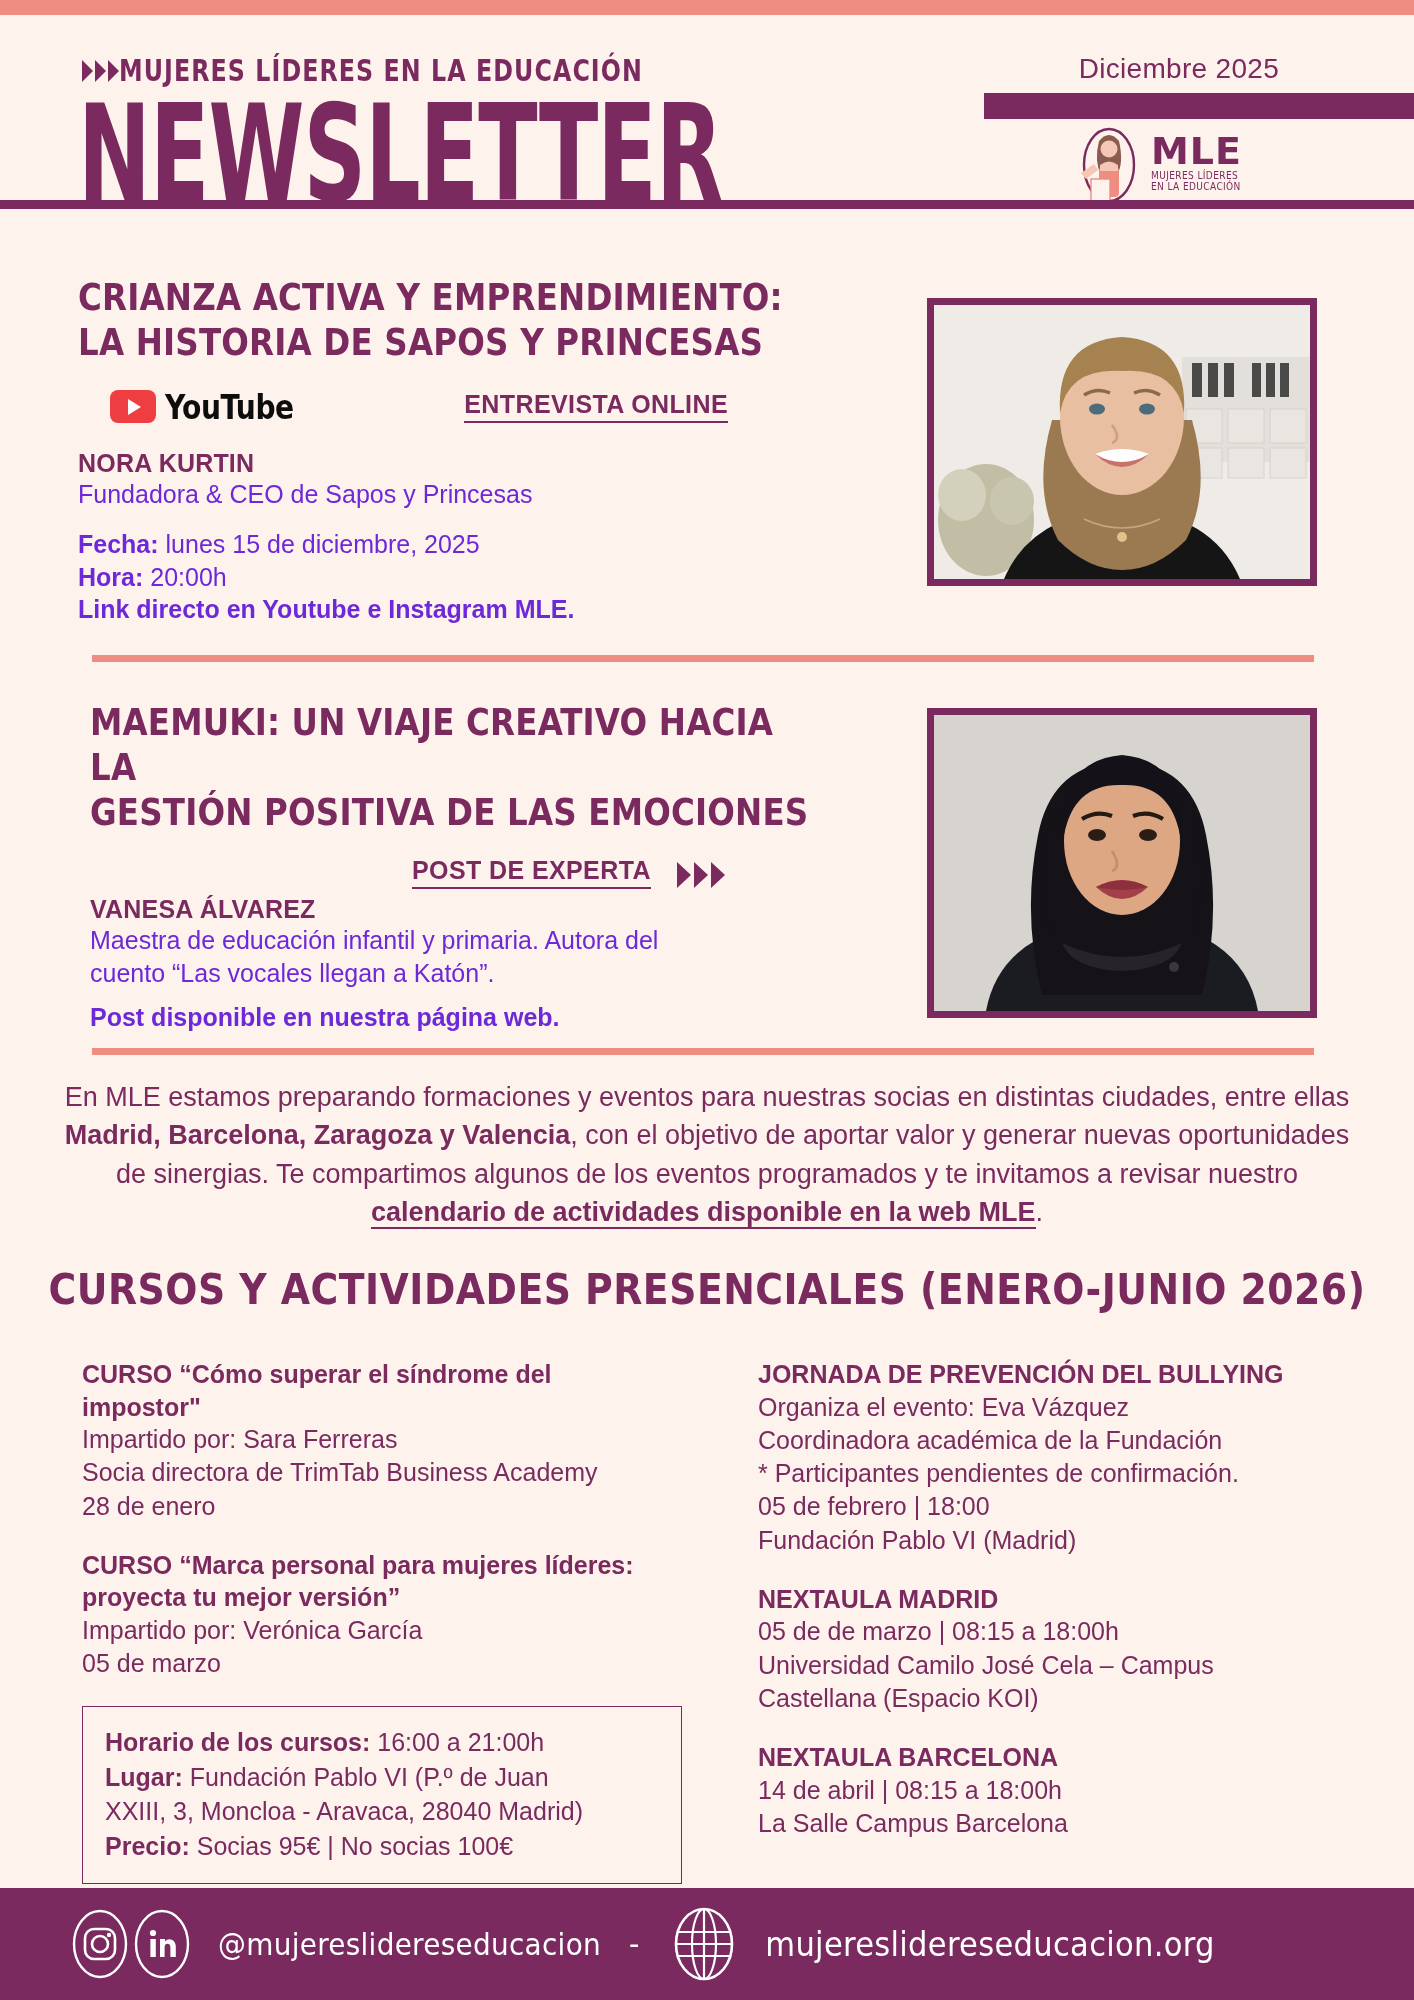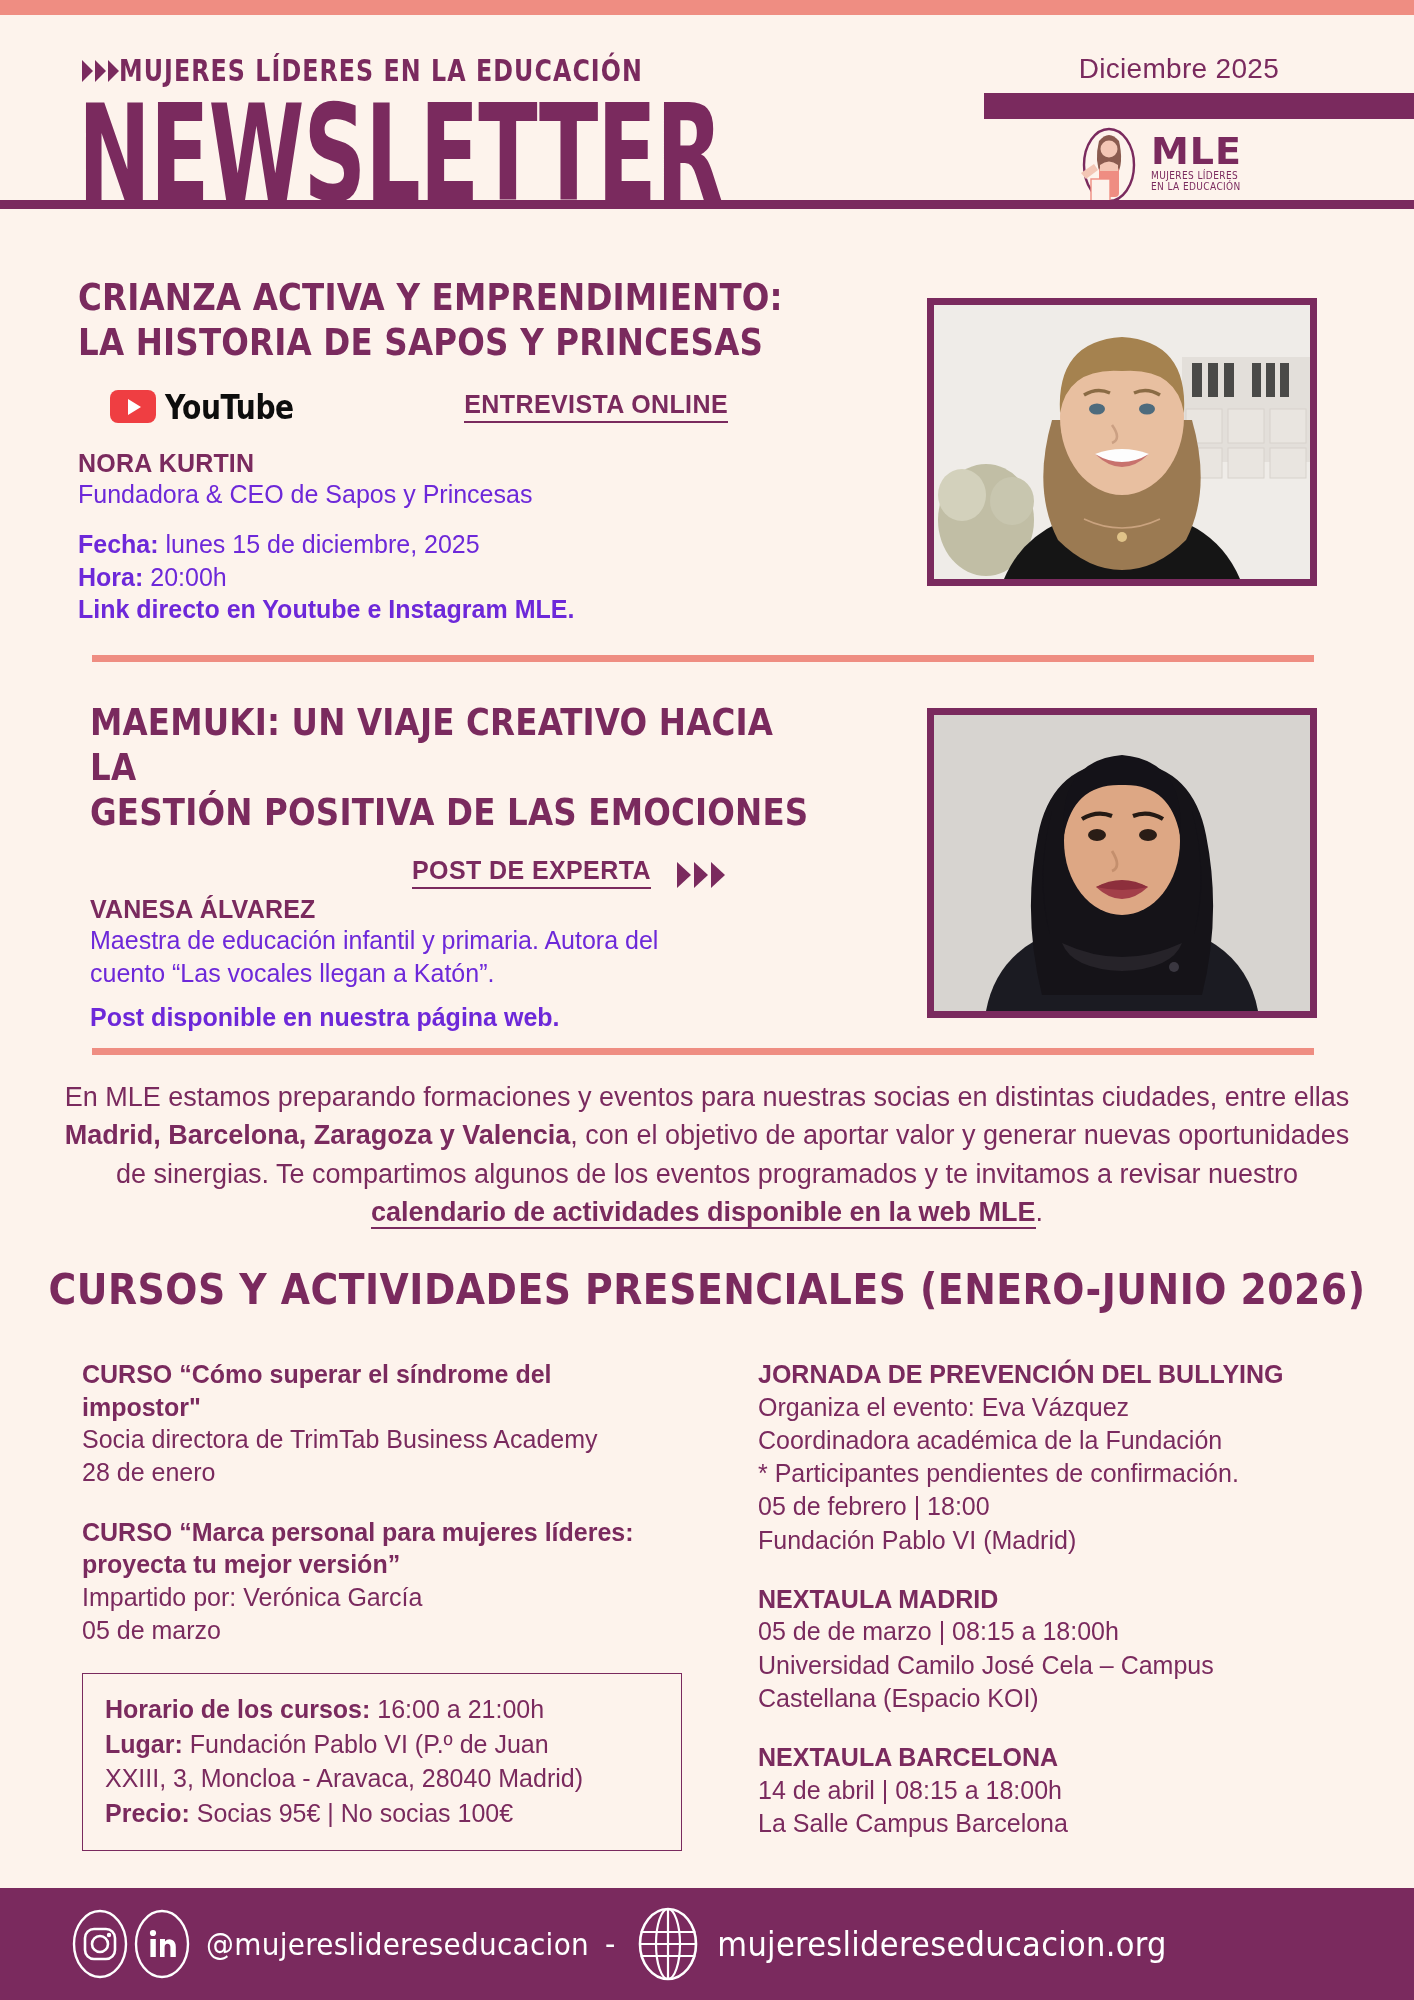--- a/index.html
+++ b/index.html
@@ -103,21 +103,21 @@
   .item-title { font-weight:bold; font-size:25px; line-height:1.3; color:#7a2a5e; }
   .item-line { font-size:25px; line-height:1.33; color:#7a2a5e; }
 
   .info-box { border:1.6px solid #7a2a5e; padding:18px 22px 20px 22px; margin-top:8px; }
   .info-box .item-line { line-height:1.38; }
   .info-box b { font-weight:bold; }
 
   
   .footer {
     position:absolute; left:0; bottom:0; width:1414px; height:112px;
-    background:#7a2a5e; display:flex; align-items:center; padding-left:72px; gap:0;
+    background:#7a2a5e; display:flex; align-items:center; padding-left:72px; gap:12px;
   }
   .f-icons { display:flex; align-items:center; gap:6px; }
   .f-handle { font-family:"DejaVu Sans Condensed","Liberation Sans Narrow","Liberation Sans", sans-serif; color:#fff; font-size:31px; margin-left:16px; letter-spacing:0.3px; }
   .f-dash { color:#fff; font-size:31px; margin:0 16px; }
   .f-web { font-family:"DejaVu Sans Condensed","Liberation Sans Narrow","Liberation Sans", sans-serif; color:#fff; font-size:34px; margin-left:18px; letter-spacing:0.3px; }
   svg { display:block; }
 </style>
 </head>
 <body>
 
@@ -283,20 +283,21 @@
     <span>En MLE estamos preparando formaciones y eventos para nuestras socias en distintas ciudades, entre ellas </span><b>Madrid, Barcelona, Zaragoza y Valencia</b><span>, con el objetivo de aportar valor y generar nuevas oportunidades de sinergias. Te compartimos algunos de los eventos programados y te invitamos a revisar nuestro </span><u>calendario de actividades disponible en la web MLE</u><span>.</span>
   </div>
 
   <div class="section-head">CURSOS Y ACTIVIDADES PRESENCIALES (ENERO-JUNIO 2026)</div>
 
   <div class="col-left">
 
     <div class="item">
       <div class="item-title">CURSO “Cómo superar el síndrome del</div>
       <div class="item-title">impostor"</div>
+      <div class="item-line">Impartido por: Sara Ferreras</div>
       <div class="item-line">Socia directora de TrimTab Business Academy</div>
       <div class="item-line">28 de enero</div>
     </div>
 
     <div class="item">
       <div class="item-title">CURSO “Marca personal para mujeres líderes:</div>
       <div class="item-title">proyecta tu mejor versión”</div>
       <div class="item-line">Impartido por: Verónica García</div>
       <div class="item-line">05 de marzo</div>
     </div>

